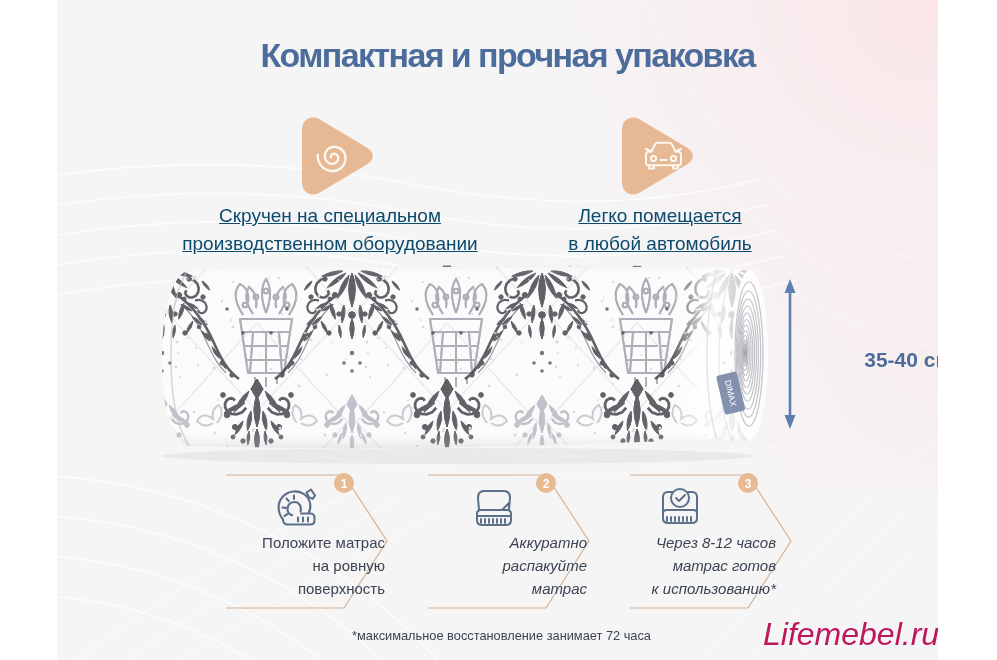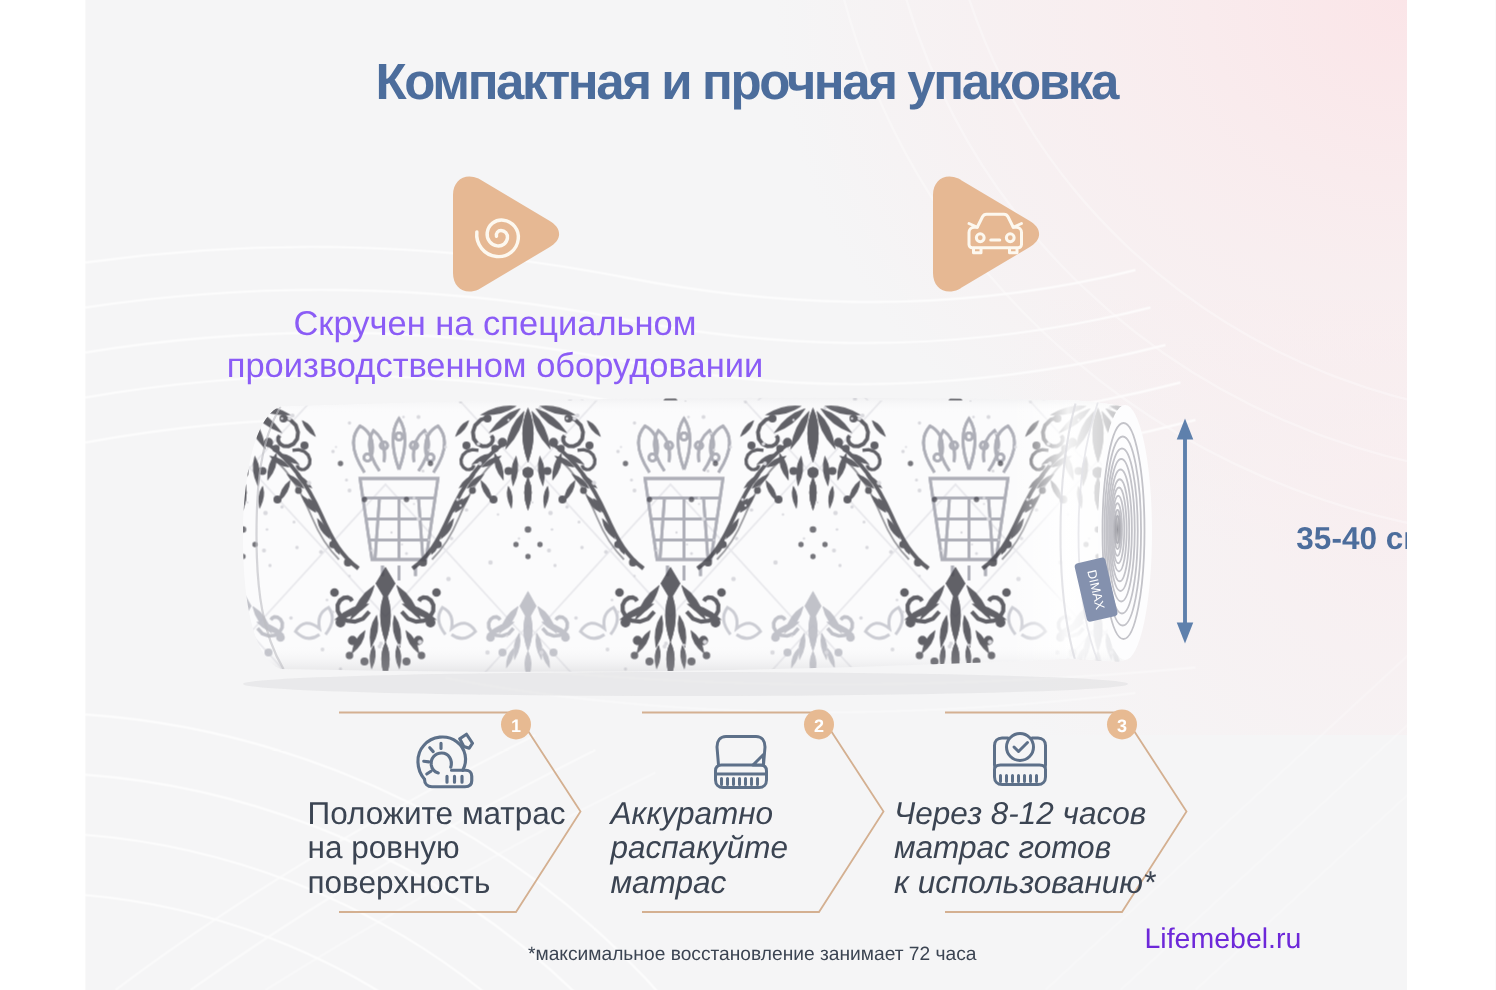--- a/index.html
+++ b/index.html
@@ -1,29 +1,29 @@
 <!DOCTYPE html>
 <html><head>
 <meta charset="utf-8">
 <style>
 html,body{margin:0;padding:0;}
 body{width:997px;height:660px;background:#ffffff;font-family:"Liberation Sans",sans-serif;position:relative;overflow:hidden;}
 #stage{position:absolute;left:57px;top:0;width:881px;height:660px;background:#f5f5f6;overflow:hidden;}
 .abs{position:absolute;}
-#title{left:0;top:36px;width:881px;text-align:center;font-size:34px;font-weight:bold;color:#4c6d9c;letter-spacing:-1.6px;}
-.lead{color:#8b5cf6;font-size:23px;line-height:27.5px;text-align:center;}
+#title{left:10px;top:36px;width:881px;text-align:center;font-size:34px;font-weight:bold;color:#4c6d9c;letter-spacing:-1.6px;}
+.lead{color:#0c4a6e;font-size:19px;line-height:27.5px;text-align:center;text-decoration:underline;}
 #lead1{left:93px;top:202px;width:360px;}
 #lead2{left:423px;top:202px;width:360px;}
 #dim{left:694px;top:348px;width:200px;text-align:right;font-size:21px;font-weight:bold;color:#4c6d9c;}
-.stept{color:#3b4452;font-size:21px;line-height:23px;text-align:left;}
+.stept{color:#3b4452;font-size:15px;line-height:23px;text-align:right;}
 #st1{left:148px;top:531px;width:180px;}
 #st2{left:350px;top:531px;width:180px;font-style:italic;}
 #st3{left:539px;top:531px;width:180px;font-style:italic;}
 #foot{left:4px;top:628px;width:881px;text-align:center;font-size:12.8px;color:#3b4452;}
-#logo{left:706px;top:616px;width:170px;font-size:19px;color:#6d28d9;}
+#logo{left:706px;top:616px;width:170px;font-size:32px;color:#be185d;font-style:italic;}
 </style>
 </head>
 <body>
 <div id="stage">
 
   <svg class="abs" style="left:0;top:0" width="881" height="660" viewBox="0 0 881 660">
     <defs>
       <radialGradient id="pinkTR" cx="1" cy="0" r="1">
         <stop offset="0" stop-color="#fbe4e7" stop-opacity=".95"></stop>
         <stop offset=".5" stop-color="#fbe7e9" stop-opacity=".5"></stop>
@@ -75,20 +75,21 @@
       <path d="M55.5 35.5 l5.5 -2.5"></path>
       <circle cx="33.5" cy="42.5" r="2.6"></circle>
       <circle cx="53.5" cy="42.5" r="2.6"></circle>
       <path d="M40.5 44 l6 0"></path>
       <path d="M29 49.5 l0 3 l5 0 l0 -3"></path>
       <path d="M53 49.5 l0 3 l5 0 l0 -3"></path>
     </g>
   </svg>
 
   <div id="lead1" class="abs lead">Скручен на специальном<br>производственном оборудовании</div>
+  <div id="lead2" class="abs lead">Легко помещается<br>в любой автомобиль</div>
 
   <svg id="roll" class="abs" style="left:100px;top:255px" width="620" height="210" viewBox="0 0 620 210">
     <defs>
       <pattern id="dmk" width="190" height="190" patternUnits="userSpaceOnUse" patternTransform="translate(100 12)">
         <rect width="190" height="190" fill="#fbfbfc"></rect>
         <g stroke="#e8e8ec" stroke-width="1.2" fill="none">
           <path d="M-10 45 L95 160 L200 45"></path>
             <path d="M-10 -65 L95 50 L200 -65"></path>
           <path d="M-10 155 L95 40 L200 155"></path>
             <path d="M-10 265 L95 150 L200 265"></path>

